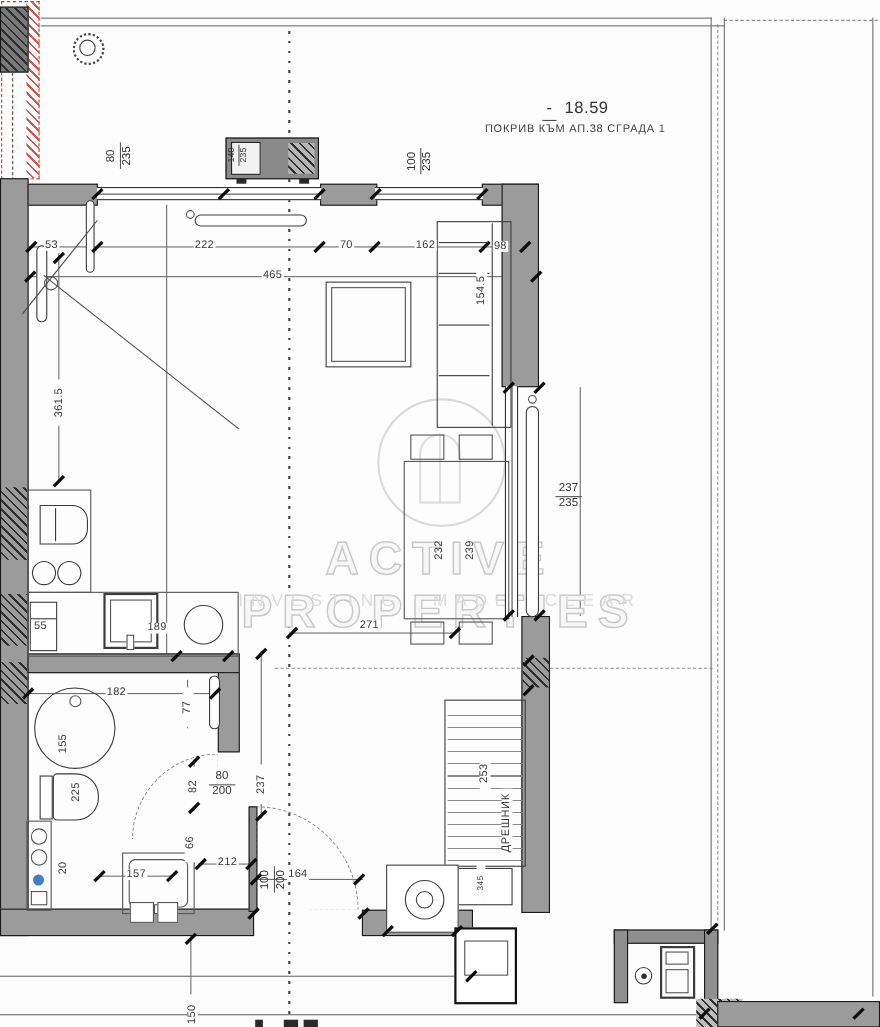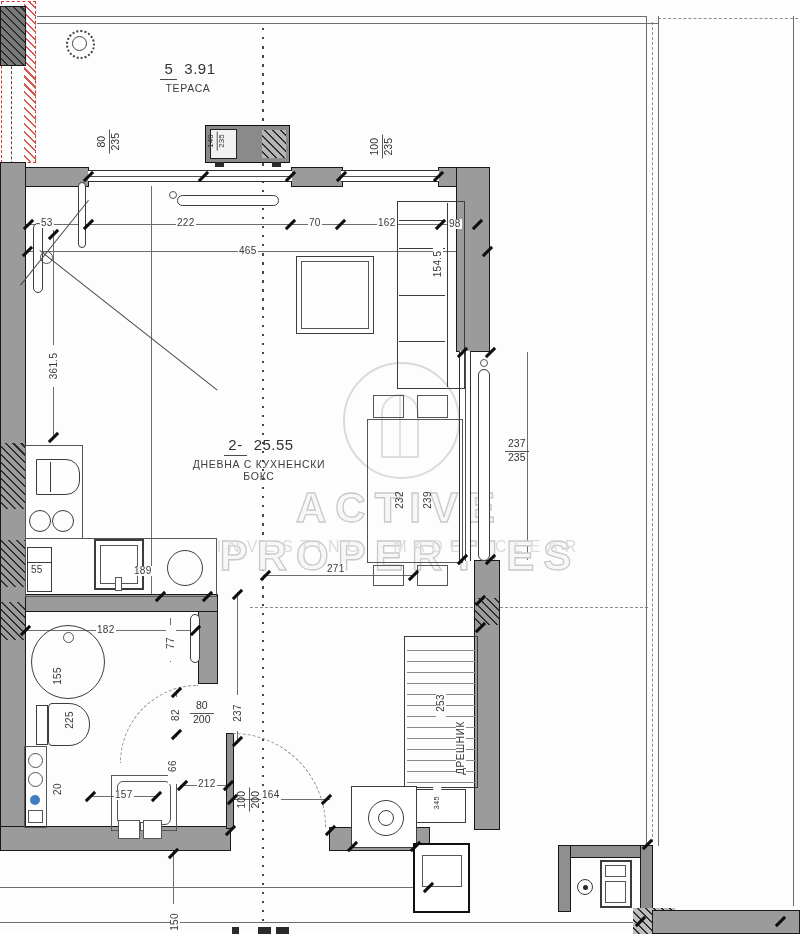--- a/index.html
+++ b/index.html
@@ -194,27 +194,23 @@
   <div class="furn nofill" style="left:600px;top:860px;width:32px;height:48px;border-width:2px"></div>
   <div class="furn thin nofill" style="left:605px;top:865px;width:21px;height:12px"></div>
   <div class="furn thin nofill" style="left:605px;top:881px;width:21px;height:22px"></div>
   <div class="hatch-dark" style="left:633px;top:908px;width:42px;height:26px;background-color:#bdbdbd"></div>
   <div class="wall" style="left:652px;top:910px;width:148px;height:24px;border-width:1px"></div>
 
   <div class="blob" style="left:232px;top:927px;width:7px;height:7px"></div>
   <div class="blob" style="left:258px;top:927px;width:13px;height:7px"></div>
   <div class="blob" style="left:276px;top:927px;width:13px;height:7px"></div>
 
-  <div class="roomlbl" style="left:140px;top:60px;width:96px">
-    <div class="numrow"><span class="num">5</span><span class="areaV">3.91</span></div>
-    <div class="roomname">ТЕРАСА</div>
-  </div>
-  <div class="roomlbl" style="left:180px;top:436px;width:158px">
-    <div class="numrow"><span class="num">2-</span><span class="areaV">25.55</span></div>
-    <div class="roomname">ДНЕВНА С КУХНЕНСКИ БОКС</div>
+  <div class="roomlbl" style="left:433px;top:90px;width:180px">
+    <div class="numrow"><span class="num">-</span><span class="areaV">18.59</span></div>
+    <div class="roomname" style="font-size:10px">ПОКРИВ КЪМ АП.38 СГРАДА 1</div>
   </div>
   <div class="dim rot bgw" style="left:430px;top:743px;width:60px;font-size:10px;letter-spacing:.6px">ДРЕШНИК</div>
 
   <div class="frac rot" style="left:97px;top:129px">
     <span class="n">80</span>
       <span class="d">235</span>
   </div>
   <div class="frac rot" style="left:207px;top:131px;font-size:8px">
     <span class="n">140</span>
       <span class="d">235</span>

